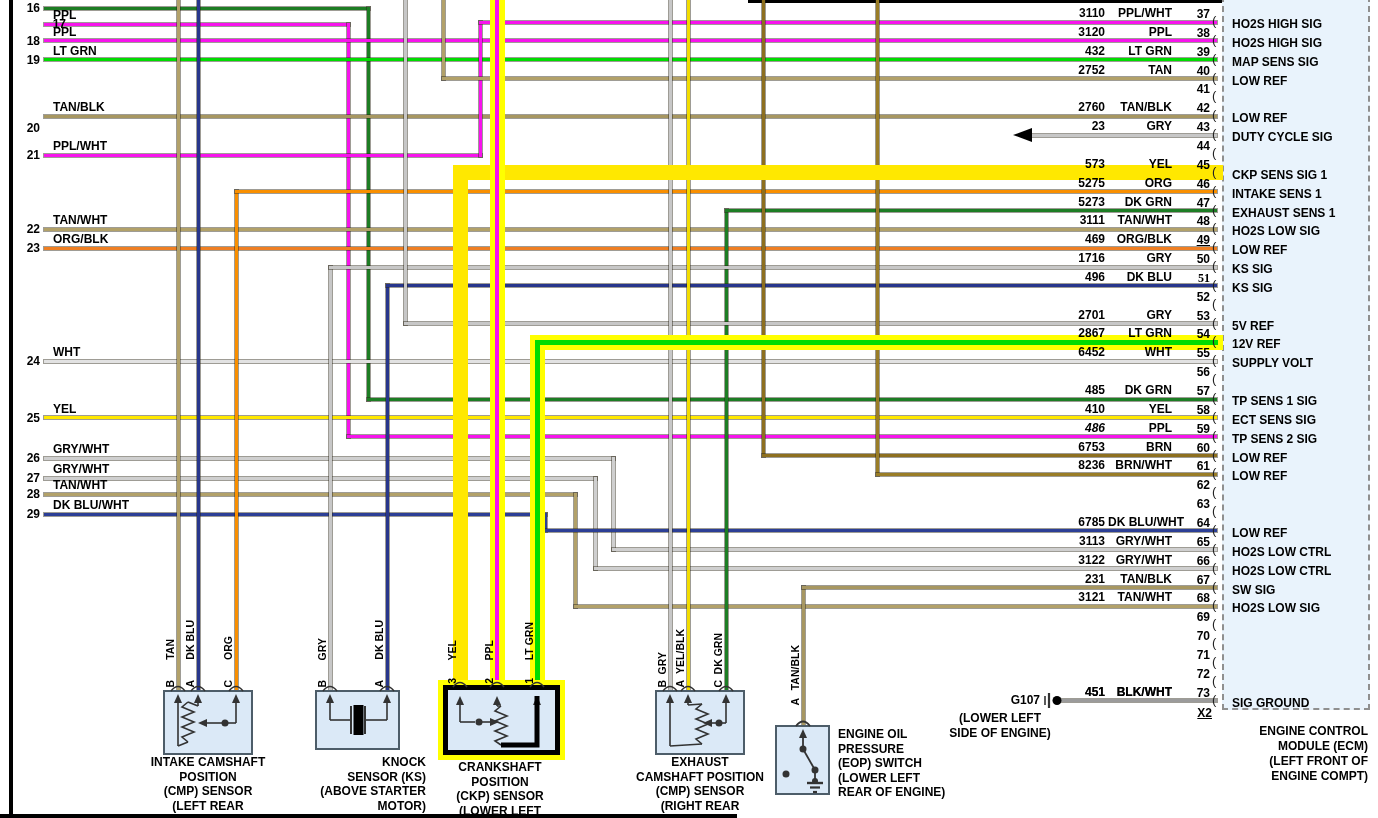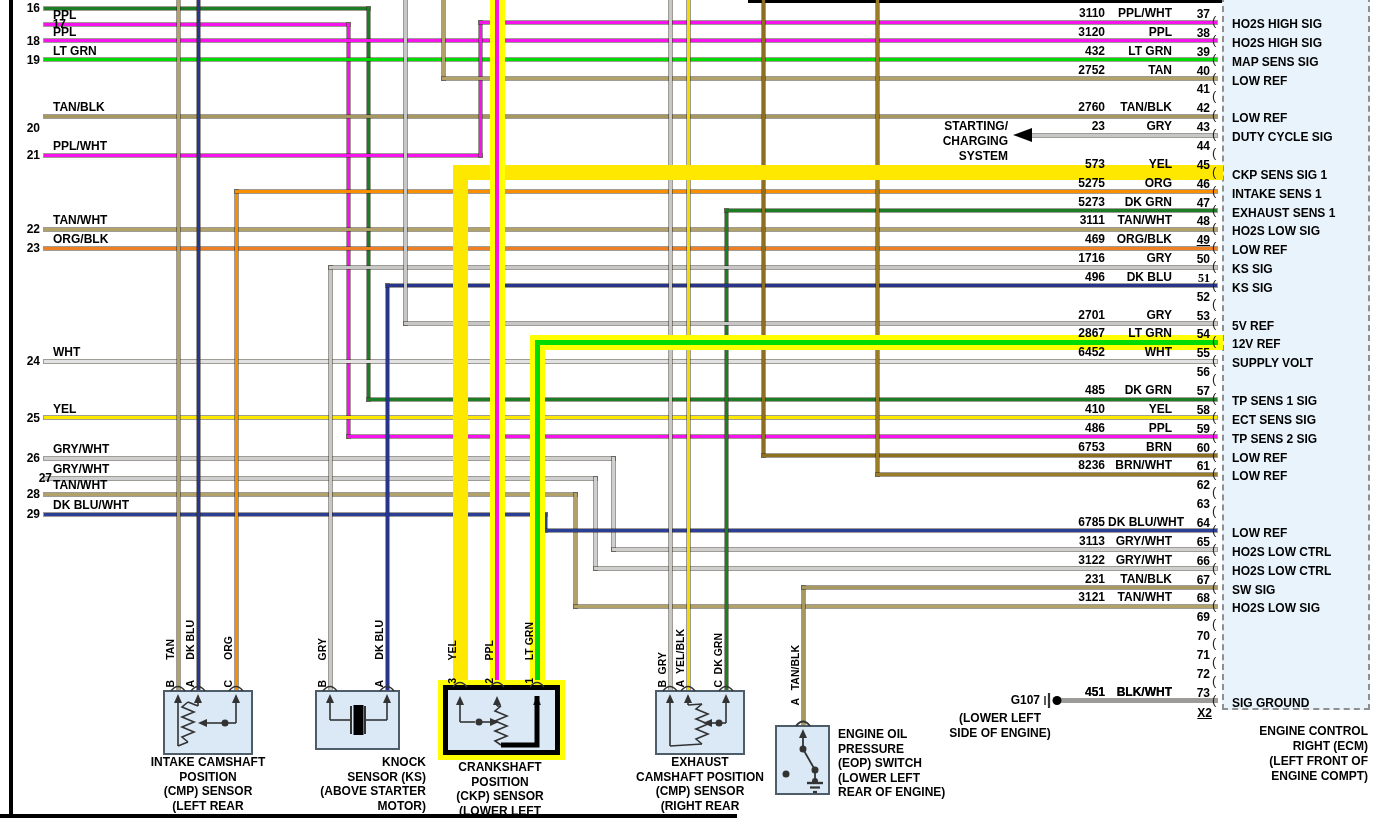--- a/index.html
+++ b/index.html
@@ -190,37 +190,32 @@
 
     <g stroke="#333" fill="none">
       <line x1="1045" y1="696" x2="1045" y2="705" stroke-width="1.6"></line>
       <line x1="1049" y1="693" x2="1049" y2="708" stroke-width="2.2"></line>
       <circle cx="1057" cy="700.5" r="4.5" fill="#000" stroke="none"></circle>
     </g>
   </svg>
 
   <div class="arrowleft" style="left:1013px;top:128px;"></div>
 
-  <div class="t r" style="left:888px;top:119px;width:120px;line-height:15px;">
-    <div>STARTING/</div>
-    <div>CHARGING</div>
-    <div>SYSTEM</div>
-  </div>
 
   <div class="t r" style="left:960px;top:693px;width:80px;">G107</div>
   <div class="t c" style="left:900px;top:711px;width:200px;line-height:15px;">
     <div>(LOWER LEFT</div>
     <div>SIDE OF ENGINE)</div>
   </div>
 
   <div class="t r underline" style="left:1170px;top:706px;width:42px;">X2</div>
 
   <div class="t r" style="left:1150px;top:724px;width:218px;line-height:15px;">
     <div>ENGINE CONTROL</div>
-    <div>RIGHT (ECM)</div>
+    <div>MODULE (ECM)</div>
     <div>(LEFT FRONT OF</div>
     <div>ENGINE COMPT)</div>
   </div>
 
   <div id="labels">
       <div class="t r" style="left: 14px; top: 1px; width: 26px;">16</div>
       <div class="t r" style="left: 14px; top: 17px; width: 26px; margin-left: 26px;">17</div>
       <div class="t" style="left: 53px; top: 8px;">PPL</div>
       <div class="t r" style="left: 14px; top: 33.85px; width: 26px;">18</div>
       <div class="t" style="left: 53px; top: 24.85px;">PPL</div>
@@ -233,21 +228,21 @@
       <div class="t r" style="left: 14px; top: 222.35px; width: 26px;">22</div>
       <div class="t" style="left: 53px; top: 213.35px;">TAN/WHT</div>
       <div class="t r" style="left: 14px; top: 241.2px; width: 26px;">23</div>
       <div class="t" style="left: 53px; top: 232.2px;">ORG/BLK</div>
       <div class="t r" style="left: 14px; top: 354.3px; width: 26px;">24</div>
       <div class="t" style="left: 53px; top: 345.3px;">WHT</div>
       <div class="t r" style="left: 14px; top: 410.85px; width: 26px;">25</div>
       <div class="t" style="left: 53px; top: 401.85px;">YEL</div>
       <div class="t r" style="left: 14px; top: 451px; width: 26px;">26</div>
       <div class="t" style="left: 53px; top: 442px;">GRY/WHT</div>
-      <div class="t r" style="left: 14px; top: 471px; width: 26px; margin-left: 12px;">27</div>
+      <div class="t r" style="left: 14px; top: 471px; width: 26px;">27</div>
       <div class="t" style="left: 53px; top: 462px;">GRY/WHT</div>
       <div class="t r" style="left: 14px; top: 487px; width: 26px;">28</div>
       <div class="t" style="left: 53px; top: 478px;">TAN/WHT</div>
       <div class="t r" style="left: 14px; top: 507px; width: 26px;">29</div>
       <div class="t" style="left: 53px; top: 498px;">DK BLU/WHT</div>
       <div class="t r" style="left: 1040px; top: 6px; width: 65px;">3110</div>
       <div class="t r" style="left: 1108px; top: 6px; width: 64px;">PPL/WHT</div>
       <div class="t r" style="left: 1180px; top: 7px; width: 30px;">37</div>
       <div class="paren" style="left: 1212px; top: 13px;">(</div>
       <div class="t" style="left: 1232px; top: 17px;">HO2S HIGH SIG</div>
@@ -337,21 +332,21 @@
       <div class="t r" style="left: 1040px; top: 383px; width: 65px;">485</div>
       <div class="t r" style="left: 1108px; top: 383px; width: 64px;">DK GRN</div>
       <div class="t r" style="left: 1180px; top: 384px; width: 30px;">57</div>
       <div class="paren" style="left: 1212px; top: 390px;">(</div>
       <div class="t" style="left: 1232px; top: 394px;">TP SENS 1 SIG</div>
       <div class="t r" style="left: 1040px; top: 401.85px; width: 65px;">410</div>
       <div class="t r" style="left: 1108px; top: 401.85px; width: 64px;">YEL</div>
       <div class="t r" style="left: 1180px; top: 402.85px; width: 30px;">58</div>
       <div class="paren" style="left: 1212px; top: 408.85px;">(</div>
       <div class="t" style="left: 1232px; top: 412.85px;">ECT SENS SIG</div>
-      <div class="t r" style="left: 1040px; top: 420.7px; width: 65px;">486</div>
+      <div class="t r" style="left: 1040px; top: 420.7px; width: 65px; font-style: italic;">486</div>
       <div class="t r" style="left: 1108px; top: 420.7px; width: 64px;">PPL</div>
       <div class="t r" style="left: 1180px; top: 421.7px; width: 30px;">59</div>
       <div class="paren" style="left: 1212px; top: 427.7px;">(</div>
       <div class="t" style="left: 1232px; top: 431.7px;">TP SENS 2 SIG</div>
       <div class="t r" style="left: 1040px; top: 439.55px; width: 65px;">6753</div>
       <div class="t r" style="left: 1108px; top: 439.55px; width: 64px;">BRN</div>
       <div class="t r" style="left: 1180px; top: 440.55px; width: 30px;">60</div>
       <div class="paren" style="left: 1212px; top: 446.55px;">(</div>
       <div class="t" style="left: 1232px; top: 450.55px;">LOW REF</div>
       <div class="t r" style="left: 1040px; top: 458.4px; width: 65px;">8236</div>

